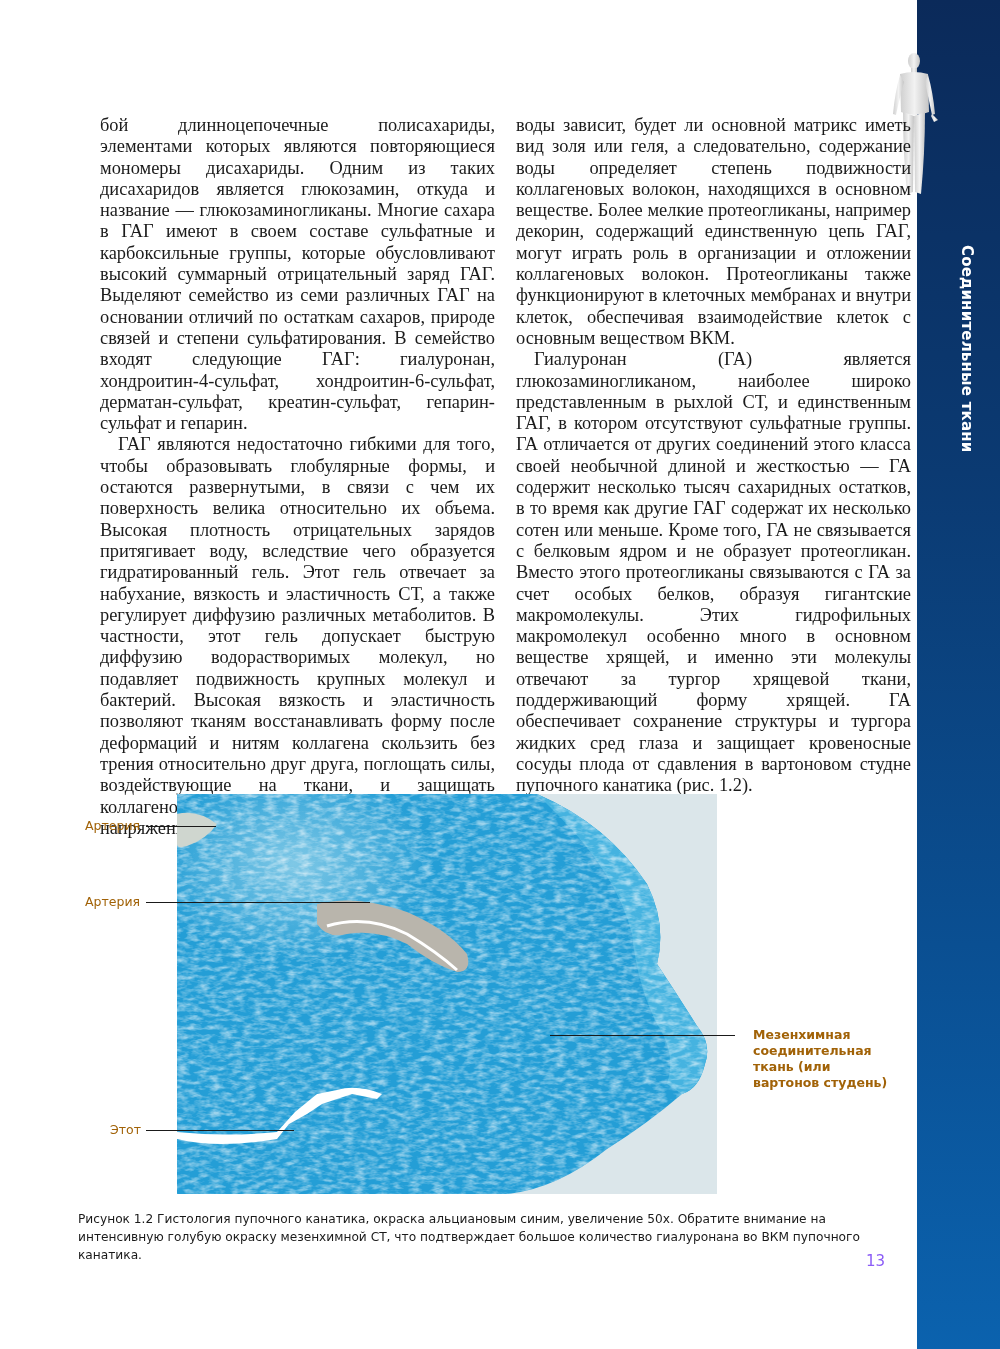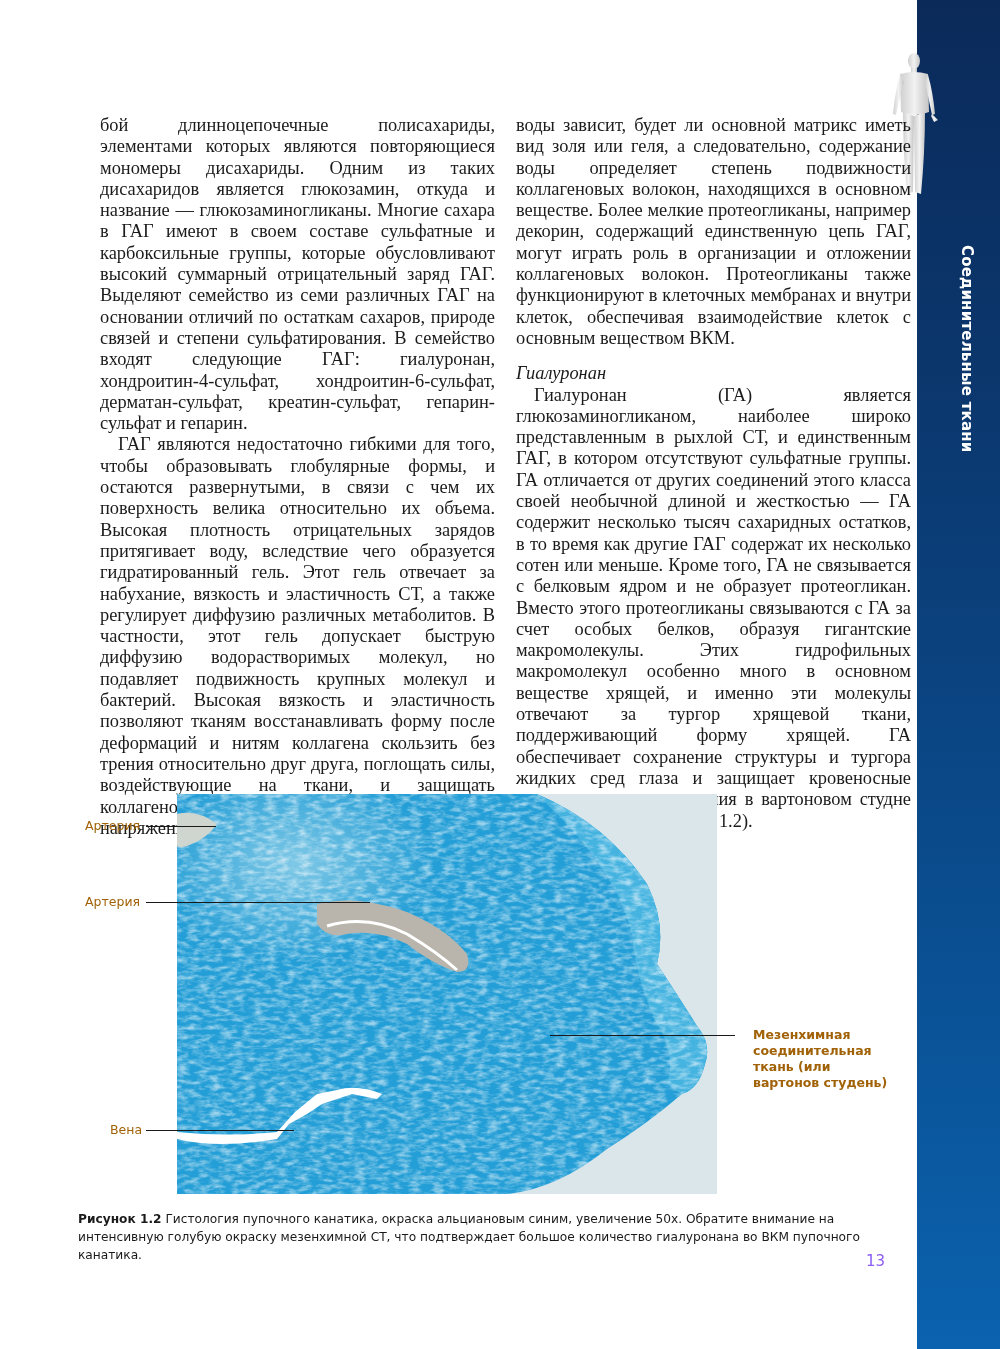--- a/index.html
+++ b/index.html
@@ -37,21 +37,21 @@
   }
   .label {
     position: absolute; font-family: "DejaVu Sans", sans-serif; font-size: 12.5px;
     color: #a16207; line-height: 16px;
   }
   .leader { position: absolute; height: 1px; background: #1a1a1a; }
   .caption {
     position: absolute; left: 78px; top: 1210px; width: 815px;
     font-family: "DejaVu Sans", sans-serif; font-size: 12.2px; line-height: 18px; color: #1a1a1a;
   }
-  .caption b { font-weight: bold; }
+  .caption b { font-weight: normal; }
   .page-number {
     position: absolute; left: 866px; top: 1252px;
     font-family: "DejaVu Sans", sans-serif; font-size: 15px; color: #8b5cf6;
   }
 </style>
 </head>
 <body>
 
 <div class="sidebar"></div>
 <div class="sidebar-title">Соединительные ткани</div>
@@ -74,21 +74,20 @@
   <path d="M37 60 L26 64 L27 140 L33 142 Q37 100 37 60 Z" fill="url(#skin)"></path>
 </svg>
 
 <div class="col col-left">
   <p>бой длинноцепочечные полисахариды, элементами которых являются повторяющиеся мономеры дисахариды. Одним из таких дисахаридов является глюкозамин, откуда и название — глюкозаминогликаны. Многие сахара в ГАГ имеют в своем составе сульфатные и карбоксильные группы, которые обусловливают высокий суммарный отрицательный заряд ГАГ. Выделяют семейство из семи различных ГАГ на основании отличий по остаткам сахаров, природе связей и степени сульфатирования. В семейство входят следующие ГАГ: гиалуронан, хондроитин-4-сульфат, хондроитин-6-сульфат, дерматан-сульфат, креатин-сульфат, гепарин-сульфат и гепарин.</p>
   <p class="indent">ГАГ являются недостаточно гибкими для того, чтобы образовывать глобулярные формы, и остаются развернутыми, в связи с чем их поверхность велика относительно их объема. Высокая плотность отрицательных зарядов притягивает воду, вследствие чего образуется гидратированный гель. Этот гель отвечает за набухание, вязкость и эластичность СТ, а также регулирует диффузию различных метаболитов. В частности, этот гель допускает быструю диффузию водорастворимых молекул, но подавляет подвижность крупных молекул и бактерий. Высокая вязкость и эластичность позволяют тканям восстанавливать форму после деформаций и нитям коллагена скользить без трения относительно друг друга, поглощать силы, воздействующие на ткани, и защищать коллагеновые сети от избыточного механического напряжения. От относительного содержания</p>
 </div>
 
 <div class="col col-right">
   <p>воды зависит, будет ли основной матрикс иметь вид золя или геля, а следовательно, содержание воды определяет степень подвижности коллагеновых волокон, находящихся в основном веществе. Более мелкие протеогликаны, например декорин, содержащий единственную цепь ГАГ, могут играть роль в организации и отложении коллагеновых волокон. Протеогликаны также функционируют в клеточных мембранах и внутри клеток, обеспечивая взаимодействие клеток с основным веществом ВКМ.</p>
-  <p class="subhead">Гиалуронан</p>
   <p class="indent">Гиалуронан (ГА) является глюкозаминогликаном, наиболее широко представленным в рыхлой СТ, и единственным ГАГ, в котором отсутствуют сульфатные группы. ГА отличается от других соединений этого класса своей необычной длиной и жесткостью — ГА содержит несколько тысяч сахаридных остатков, в то время как другие ГАГ содержат их несколько сотен или меньше. Кроме того, ГА не связывается с белковым ядром и не образует протеогликан. Вместо этого протеогликаны связываются с ГА за счет особых белков, образуя гигантские макромолекулы. Этих гидрофильных макромолекул особенно много в основном веществе хрящей, и именно эти молекулы отвечают за тургор хрящевой ткани, поддерживающий форму хрящей. ГА обеспечивает сохранение структуры и тургора жидких сред глаза и защищает кровеносные сосуды плода от сдавления в вартоновом студне пупочного канатика (рис. 1.2).</p>
 </div>
 
 <div class="photo">
   <svg width="540" height="400" viewBox="0 0 540 400">
     <defs>
       <filter id="tex" x="0" y="0" width="100%" height="100%">
         <feTurbulence type="fractalNoise" baseFrequency="0.09 0.22" numOctaves="3" seed="4" result="n"></feTurbulence>
         <feColorMatrix in="n" type="matrix" values="0 0 0 0 1  0 0 0 0 1  0 0 0 0 1  0 0 0 -2.2 1.35" result="w"></feColorMatrix>
         <feComposite in="w" in2="SourceGraphic" operator="in"></feComposite>
@@ -109,21 +108,21 @@
     <path d="M0 345 Q40 355 100 345 L112 330 L130 320 L145 310 L160 305 L175 300 L200 305 L205 300 Q180 290 160 296 L140 300 L118 318 L100 338 Q50 343 0 338 Z" fill="#ffffff"></path>
   </svg>
 </div>
 
 <div class="label" style="left:85px; top:818px;">Артерия</div>
 <div class="leader" style="left:146px; top:826px; width:70px;"></div>
 
 <div class="label" style="left:85px; top:894px;">Артерия</div>
 <div class="leader" style="left:146px; top:902px; width:224px;"></div>
 
-<div class="label" style="left:110px; top:1122px;">Вена</div>
+<div class="label" style="left:110px; top:1122px;">Этот</div>
 <div class="leader" style="left:146px; top:1130px; width:148px;"></div>
 
 <div class="leader" style="left:550px; top:1035px; width:185px;"></div>
 <div class="label" style="left:753px; top:1027px; width:140px;font-weight:bold;">Мезенхимная соединительная ткань (или вартонов студень)</div>
 
 <div class="caption">
   <b>Рисунок 1.2</b><span> Гистология пупочного канатика, окраска альциановым синим, увеличение 50x. Обратите внимание на интенсивную голубую окраску мезенхимной СТ, что подтверждает большое количество гиалуронана во ВКМ пупочного канатика.</span>
 </div>
 
 <div class="page-number">13</div>

